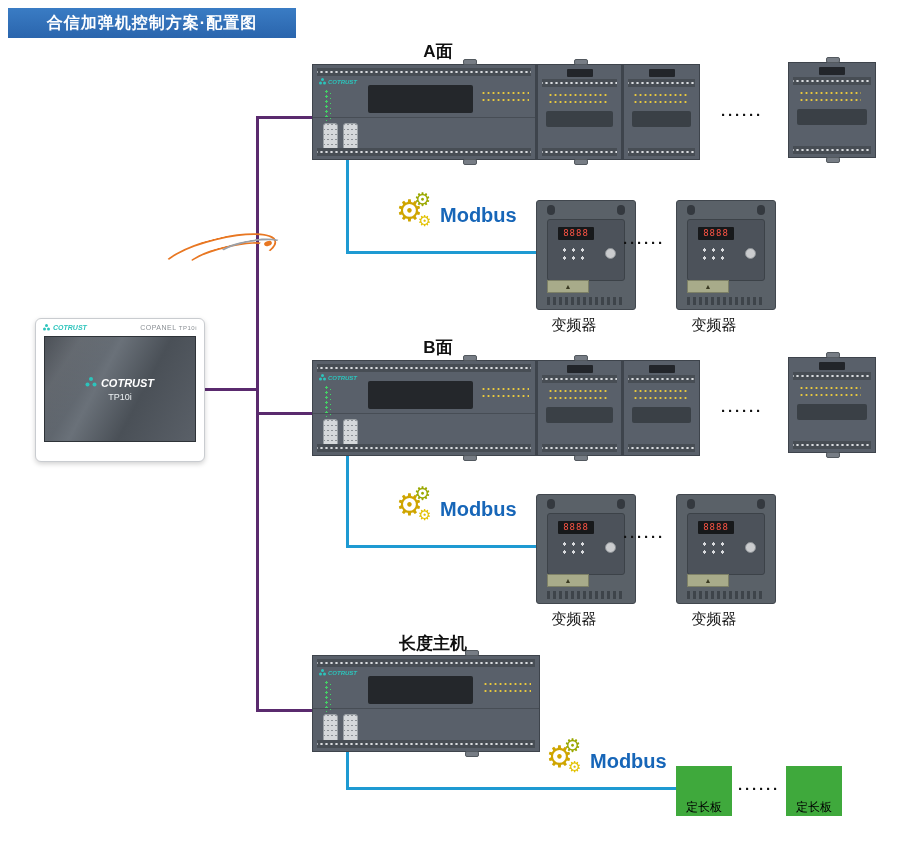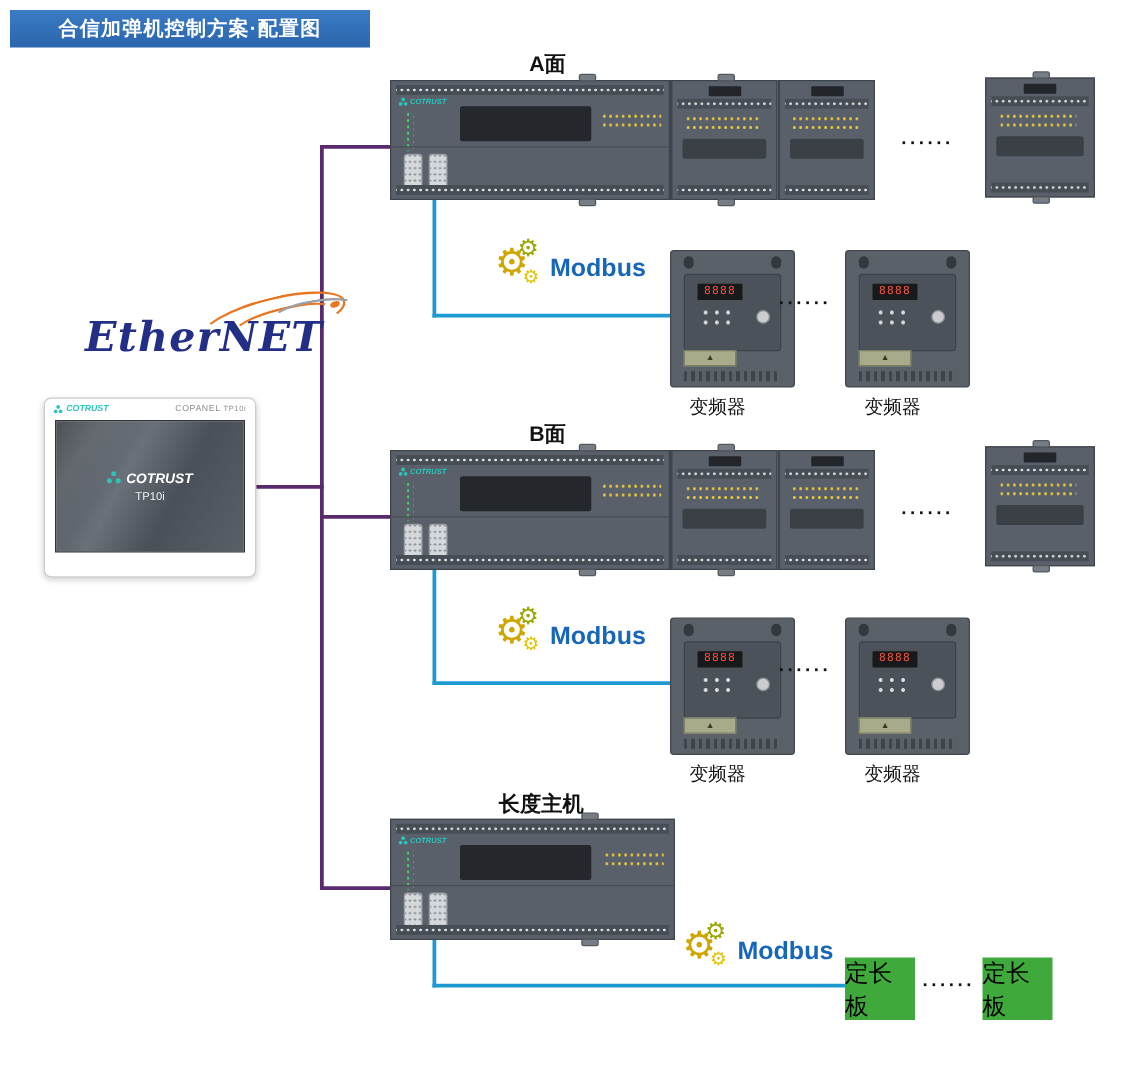--- a/index.html
+++ b/index.html
@@ -62,22 +62,22 @@
 
   
   .modbus{width:140px;height:46px}
   .gear{position:absolute;font-family:"DejaVu Sans",sans-serif;line-height:1}
   .g1{left:0;top:2px;font-size:30px;color:#cfa500}
   .g2{left:18px;top:-4px;font-size:19px;color:#9aa800}
   .g3{left:22px;top:20px;font-size:15px;color:#e2c100}
   .modbus-text{position:absolute;left:44px;top:10px;font-size:20px;font-weight:bold;color:#1766b8}
 
   
-  .gbox{width:56px;height:50px;background:#3fa93c;display:flex;align-items:flex-start;justify-content:center;
-    font-size:19px;color:#000}
+  .gbox{width:56px;height:50px;background:#3fa93c;display:flex;align-items:flex-end;justify-content:center;
+    font-size:12px;color:#000}
 
   
   .ethernet{width:210px;height:60px}
   .eth-text{position:absolute;left:0;top:12px;font-family:"DejaVu Serif",serif;font-style:italic;font-weight:bold;
     font-size:33px;color:#232e86;letter-spacing:1px}
   .sw{position:absolute;border:2px solid transparent;border-radius:50%}
   .sw1{left:92px;top:0;width:118px;height:34px;border-top-color:#e87722;border-right-color:#e87722;transform:rotate(-14deg)}
   .sw2{left:118px;top:8px;width:82px;height:20px;border-top-color:#e87722;transform:rotate(-14deg)}
   .sw3{left:150px;top:2px;width:66px;height:18px;border-top-color:#9aa0a8;transform:rotate(-10deg)}
   .sw-dot{position:absolute;left:196px;top:3px;width:8px;height:5px;background:#e87722;border-radius:50%;transform:rotate(-20deg)}
@@ -121,21 +121,20 @@
   <div class="abs pline" style="left:256px;top:709px;width:56px;height:3px"></div>
 
   <div class="abs bline" style="left:346px;top:160px;width:3px;height:94px"></div>
   <div class="abs bline" style="left:346px;top:251px;width:190px;height:3px"></div>
   <div class="abs bline" style="left:346px;top:456px;width:3px;height:92px"></div>
   <div class="abs bline" style="left:346px;top:545px;width:190px;height:3px"></div>
   <div class="abs bline" style="left:346px;top:752px;width:3px;height:38px"></div>
   <div class="abs bline" style="left:346px;top:787px;width:330px;height:3px"></div>
 
   <div class="abs ethernet" style="left:68px;top:238px">
-    <span class="eth-text">EtherNET</span>
     <span class="sw sw1"></span>
     <span class="sw sw2"></span>
     <span class="sw sw3"></span>
     <span class="sw-dot"></span>
   </div>
 
   <div class="abs hmi">
     <div class="hmi-header">
       <span class="hmi-brand">
         <span class="trefoil small"></span>

